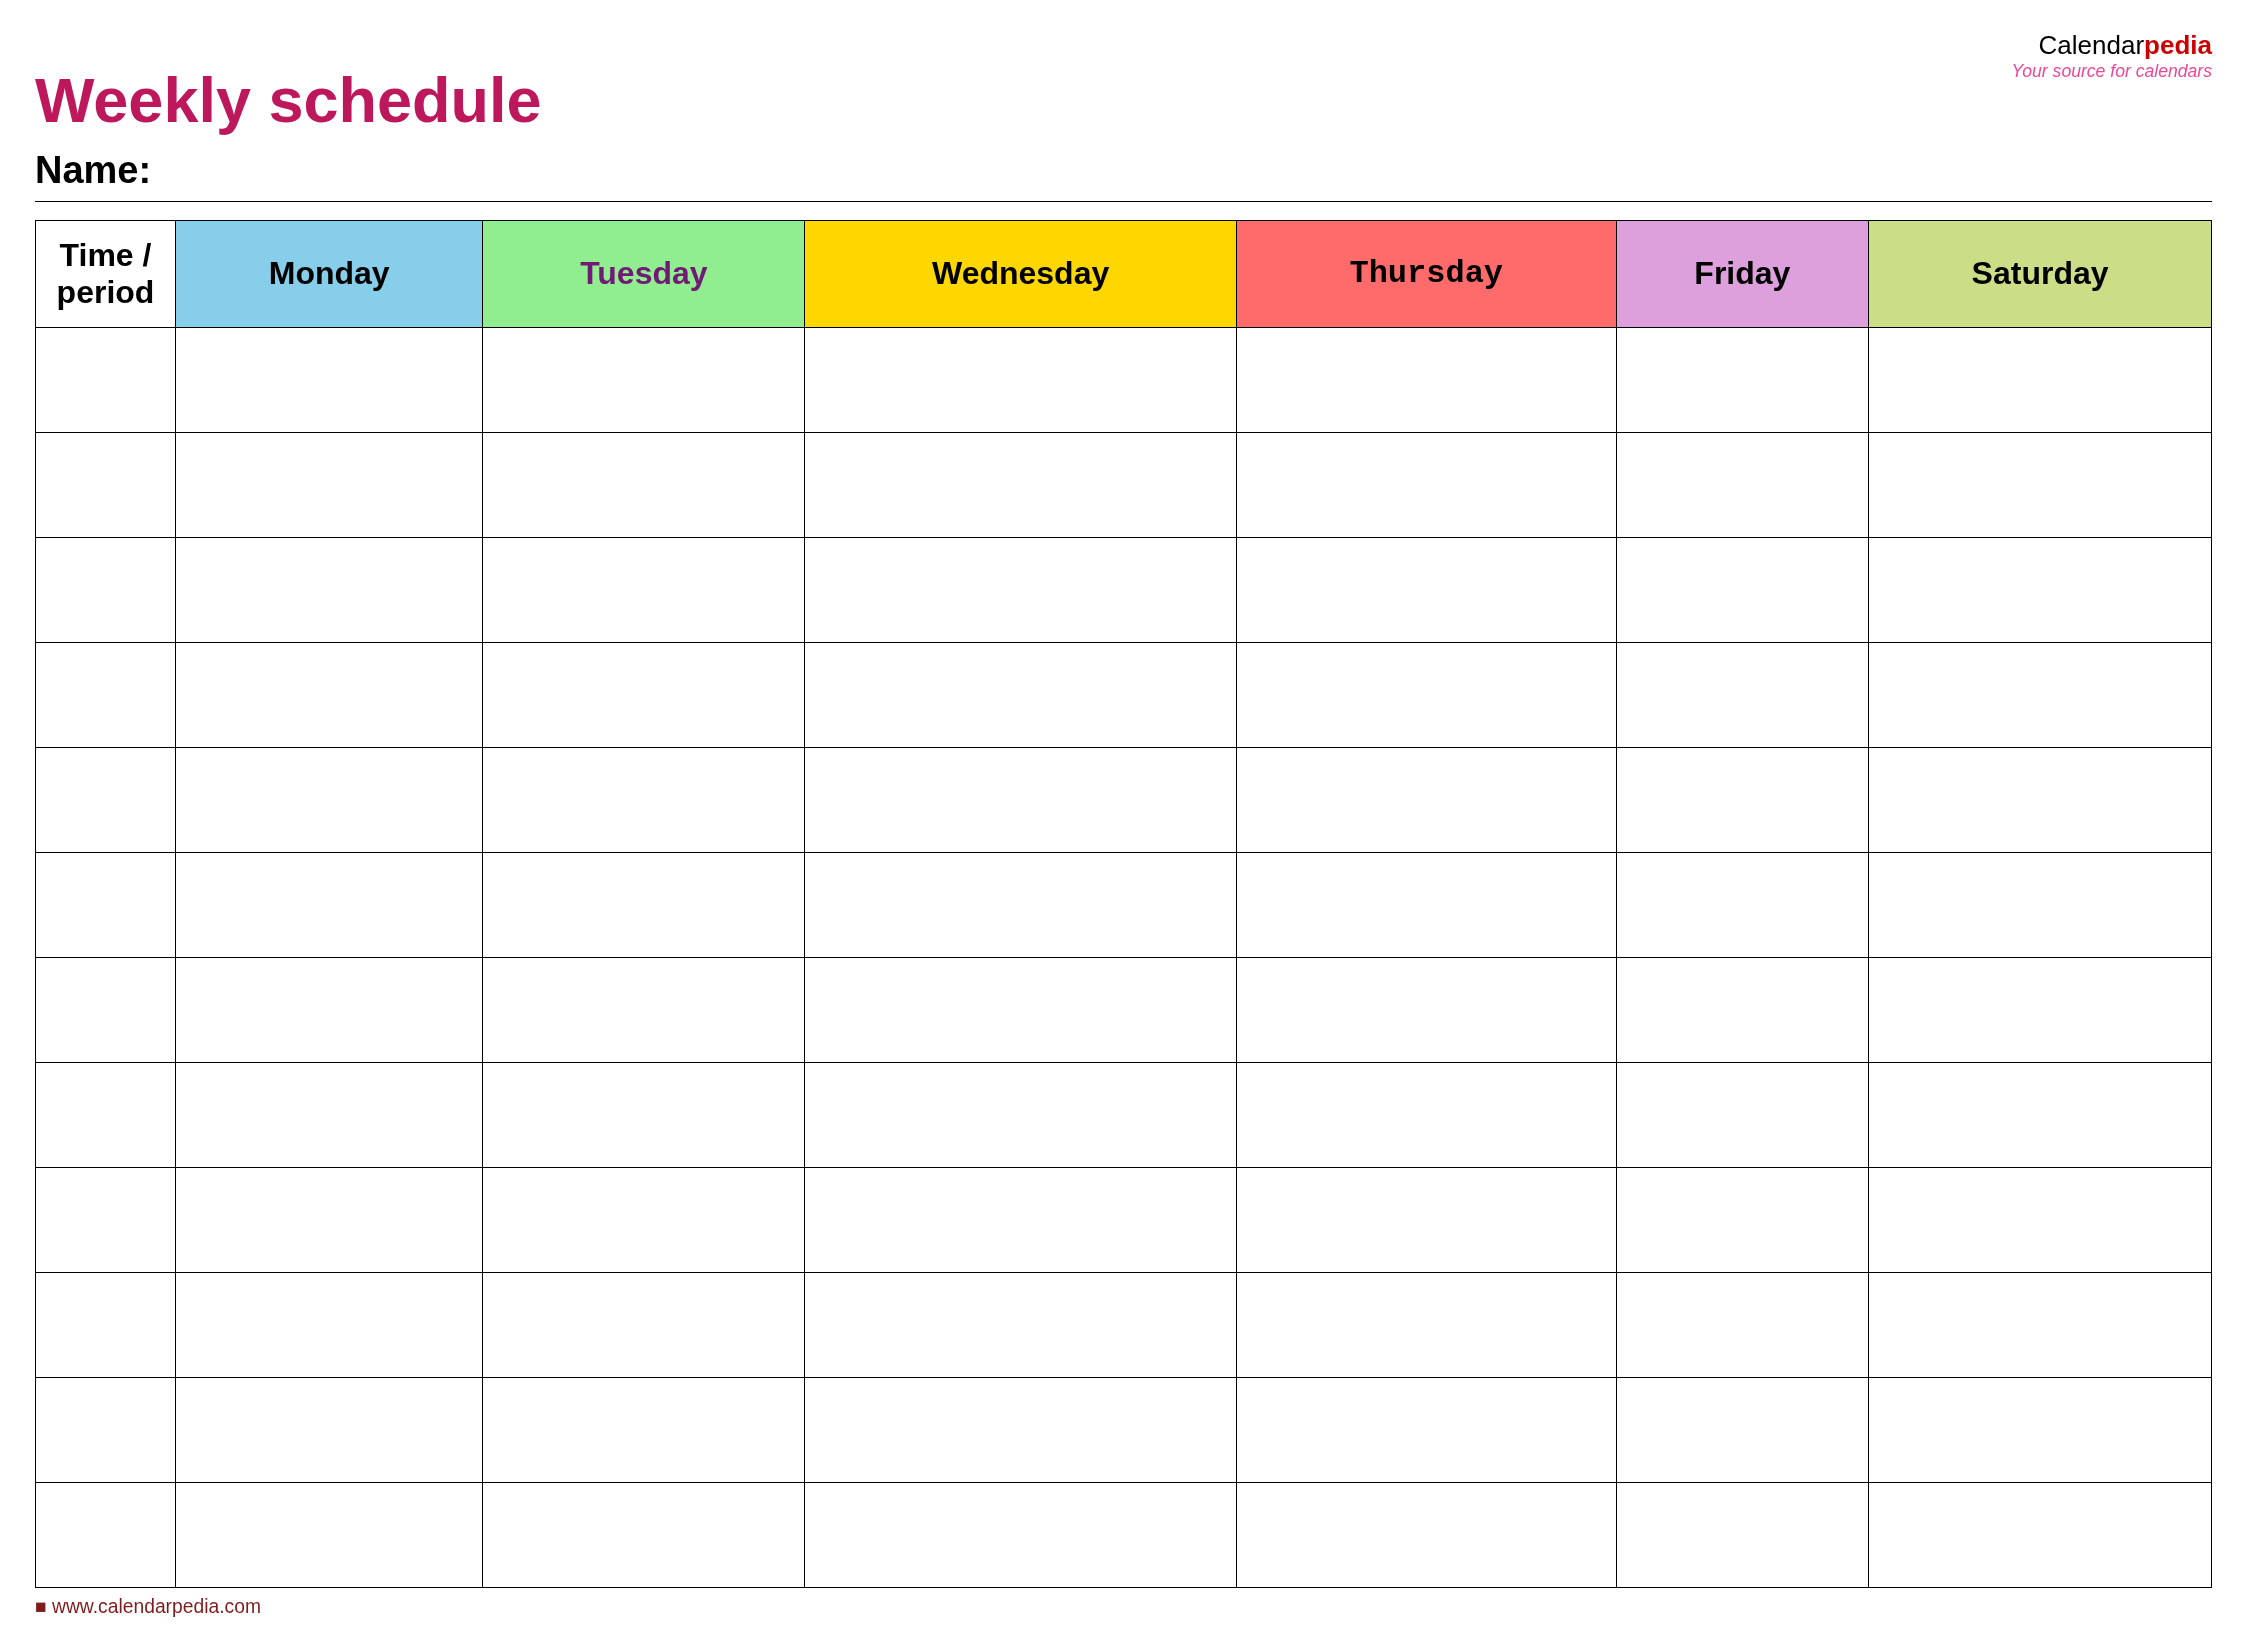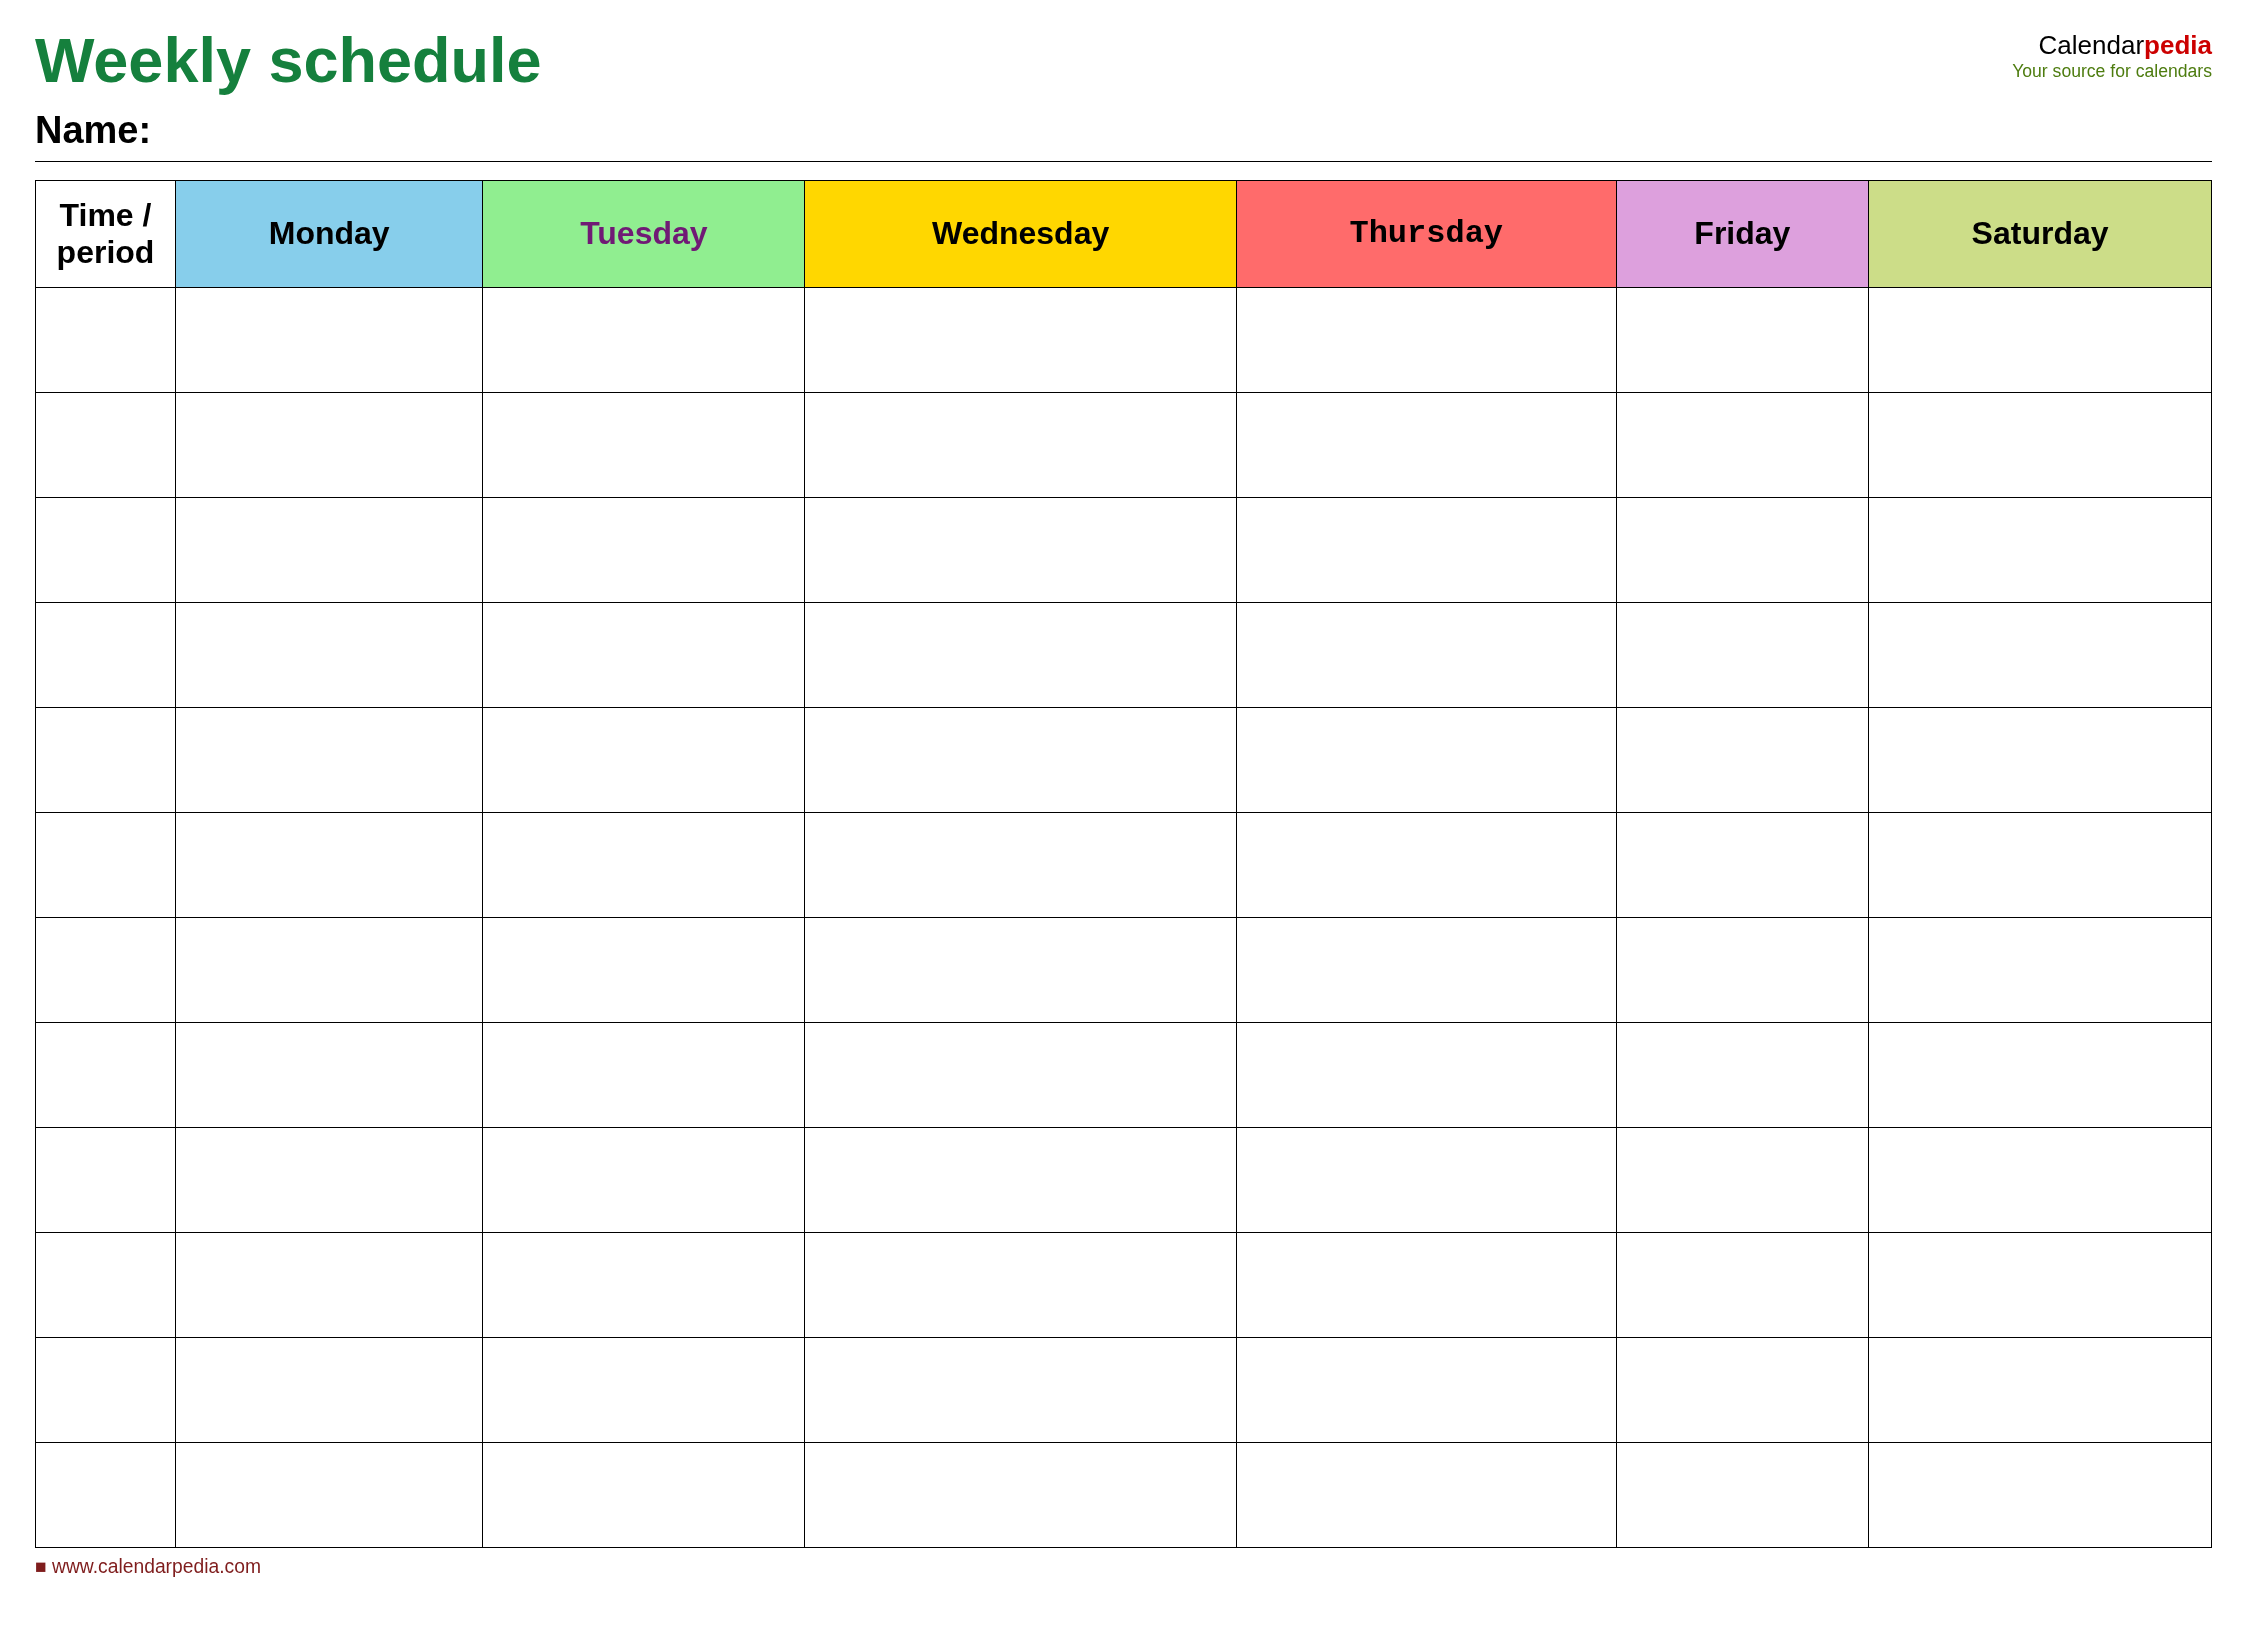--- a/index.html
+++ b/index.html
@@ -24,22 +24,23 @@
     }
 
     .title-area {
       display: flex;
       flex-direction: column;
     }
 
     .page-title {
       font-size: 63px;
       font-weight: bold;
-      color: #15803d;
+      color: #be185d;
       line-height: 1.1;
+      margin-top: 40px;
     }
 
     .name-label {
       font-size: 38px;
       font-weight: bold;
       color: #000000;
       margin-top: 14px;
     }
 
     .logo-area {
@@ -53,21 +54,22 @@
       color: #000000;
     }
 
     .logo-pedia {
       color: #cc0000;
       font-weight: bold;
     }
 
     .logo-tagline {
       font-size: 17.6px;
-      color: #4d7c0f;
+      color: #ec4899;
+      font-style: italic;
     }
 
     .schedule-table {
       width: 100%;
       border-collapse: collapse;
       margin-top: 17.6px;
       border: 1.8px solid #000000;
     }
 
     .schedule-table th,

